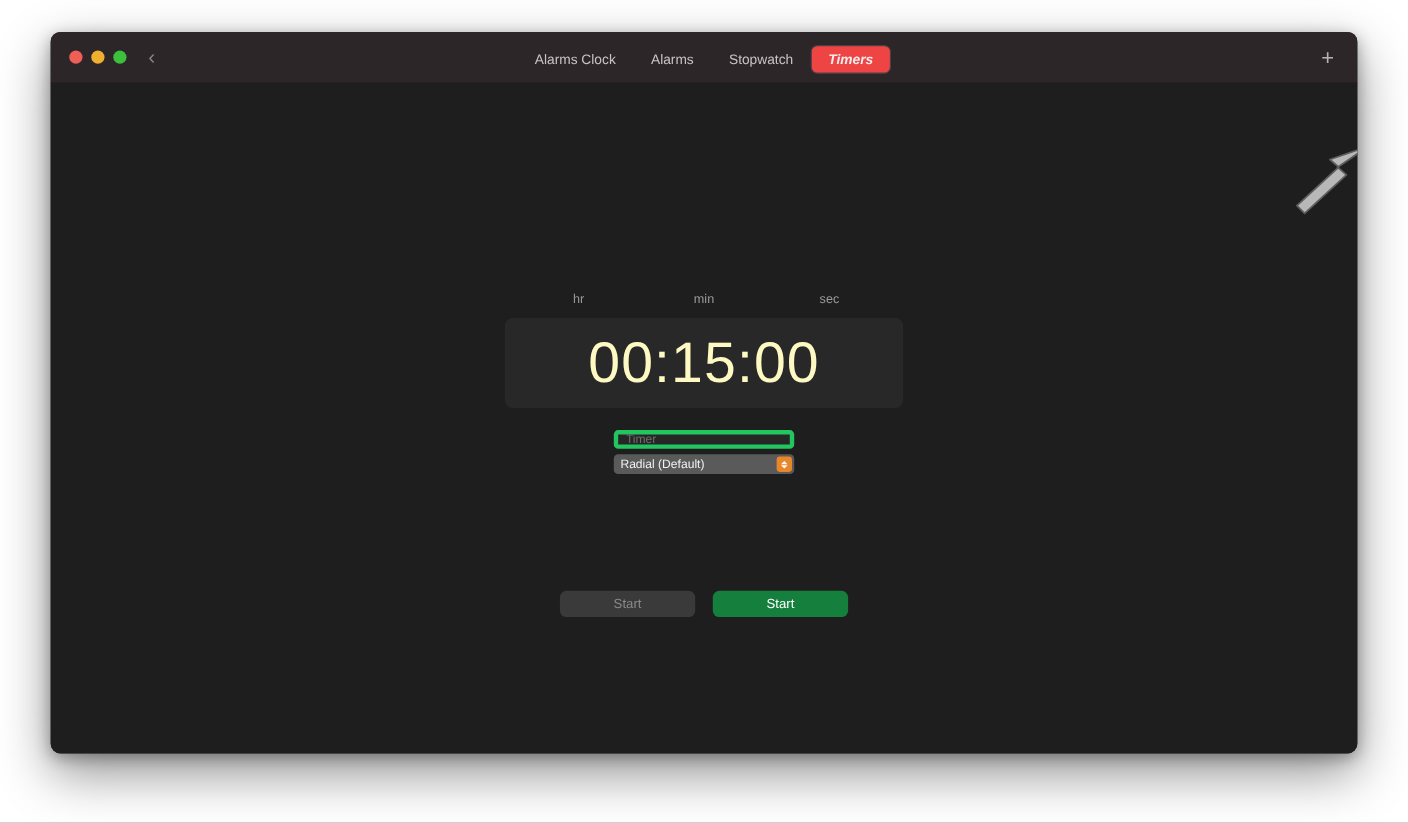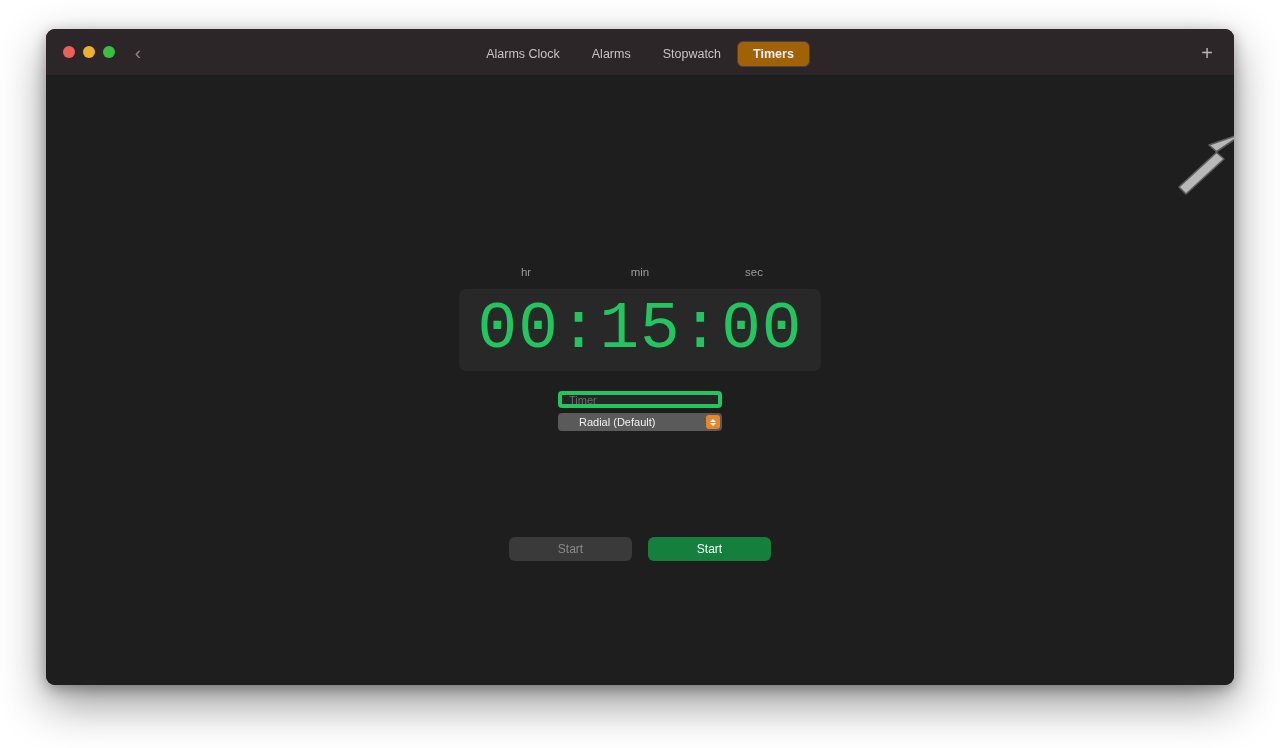--- a/index.html
+++ b/index.html
@@ -75,24 +75,25 @@
   }
   .tab {
     padding: 5px 15px;
     font-size: 12.5px;
     color: #c9c2c5;
     border-radius: 6px;
     border: 1px solid transparent;
     white-space: nowrap;
   }
   .tab.active {
-    background: #a16207;
+    background: #ef4444;
     border-color: #4a4145;
     color: #f2eef0;
     font-weight: bold;
+    font-style: italic;
   }
 
   .plus-button {
     position: absolute;
     right: 14px;
     top: 12px;
     width: 26px;
     height: 24px;
     display: flex;
     align-items: center;
@@ -140,26 +141,26 @@
   .time-display {
     width: 362px;
     height: 82px;
     background: #282828;
     border-radius: 7px;
     display: flex;
     align-items: center;
     justify-content: center;
   }
   .time-value {
-    font-size: 66px;
+    font-size: 52px;
     font-weight: 200;
-    color: #22c55e;
+    color: #fef9c3;
     letter-spacing: 1px;
     line-height: 1;
-    font-family: Liberation Mono, monospace;
+    font-family: Liberation Sans, sans-serif;
   }
 
   .name-field {
     margin-top: 20px;
     width: 164px;
     height: 17px;
     background: #262626;
     border: 4px solid #22c55e;
     border-radius: 4px;
     display: flex;
@@ -172,21 +173,21 @@
   }
 
   .sound-select {
     margin-top: 5px;
     width: 164px;
     height: 18px;
     background: #5a5a5a;
     border-radius: 4px;
     display: flex;
     align-items: center;
-    padding-left: 21px;
+    padding-left: 6px;
     position: relative;
   }
   .sound-select .val {
     font-size: 11px;
     color: #f0f0f0;
   }
   .stepper {
     position: absolute;
     right: 2px;
     top: 2px;

